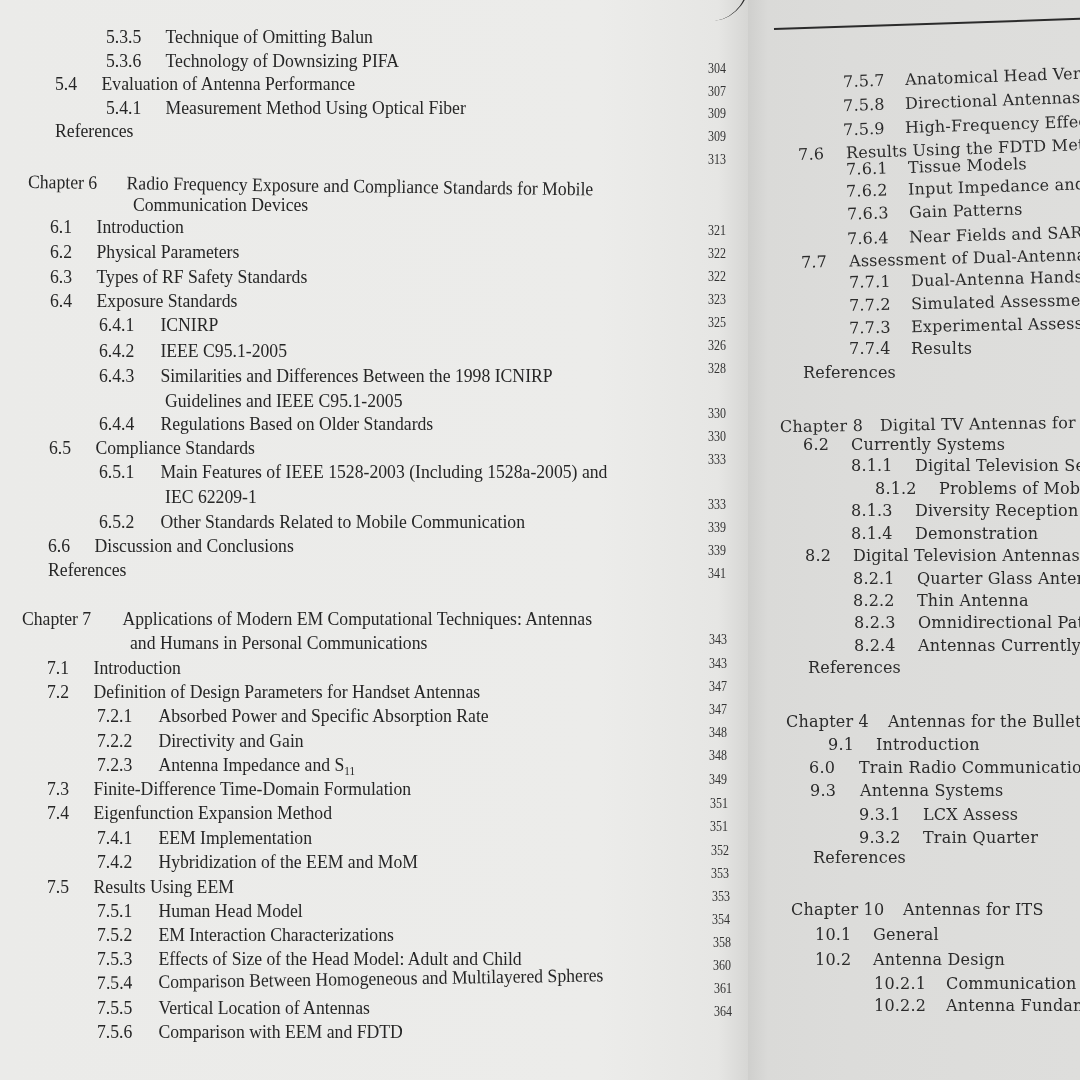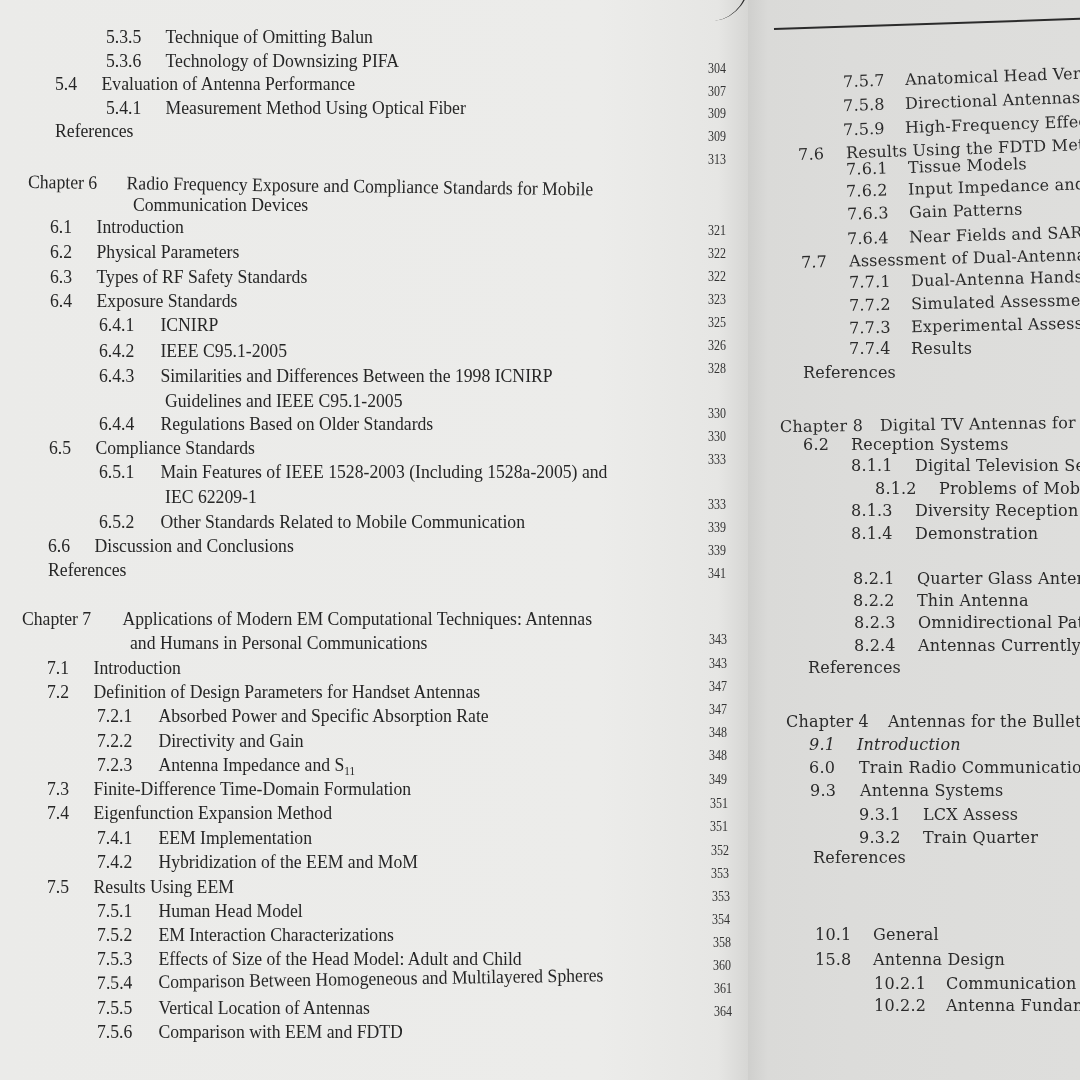--- a/index.html
+++ b/index.html
@@ -150,36 +150,38 @@
   <div class="line" style="left:847px; top:202px; transform: rotate(-1.6deg);"><span style="display:inline-block;width:62px">7.6.3</span><span>Gain Patterns</span></div>
   <div class="line" style="left:847px; top:226px; transform: rotate(-1.6deg);"><span style="display:inline-block;width:62px">7.6.4</span><span>Near Fields and SAR</span></div>
   <div class="line" style="left:801px; top:249px; transform: rotate(-1.5deg);"><span style="display:inline-block;width:48px">7.7</span><span>Assessment of Dual-Antenna</span></div>
   <div class="line" style="left:849px; top:270px; transform: rotate(-1.4deg);"><span style="display:inline-block;width:62px">7.7.1</span><span>Dual-Antenna Hands</span></div>
   <div class="line" style="left:849px; top:293px; transform: rotate(-1.3deg);"><span style="display:inline-block;width:62px">7.7.2</span><span>Simulated Assessmen</span></div>
   <div class="line" style="left:849px; top:316px; transform: rotate(-1.2deg);"><span style="display:inline-block;width:62px">7.7.3</span><span>Experimental Assess</span></div>
   <div class="line" style="left:849px; top:339px;"><span style="display:inline-block;width:62px">7.7.4</span><span>Results</span></div>
   <div class="line" style="left:803px; top:363px;"><span>References</span></div>
 
   <div class="line" style="left:780px; top:415px; transform: rotate(-0.8deg);"><span style="display:inline-block;width:100px">Chapter 8</span><span>Digital TV Antennas for</span></div>
-  <div class="line" style="left:803px; top:435px;"><span style="display:inline-block;width:48px">6.2</span><span>Reception Systems</span></div>
+  <div class="line" style="left:803px; top:435px;"><span style="display:inline-block;width:48px">6.2</span><span>Currently Systems</span></div>
   <div class="line" style="left:851px; top:456px;"><span style="display:inline-block;width:64px">8.1.1</span><span>Digital Television Se</span></div>
   <div class="line" style="left:851px; top:479px;margin-left:24px;"><span style="display:inline-block;width:64px">8.1.2</span><span>Problems of Mobile</span></div>
   <div class="line" style="left:851px; top:501px;"><span style="display:inline-block;width:64px">8.1.3</span><span>Diversity Reception</span></div>
   <div class="line" style="left:851px; top:524px;"><span style="display:inline-block;width:64px">8.1.4</span><span>Demonstration</span></div>
+  <div class="line" style="left:805px; top:546px;"><span style="display:inline-block;width:48px">8.2</span><span>Digital Television Antennas</span></div>
   <div class="line" style="left:853px; top:569px;"><span style="display:inline-block;width:64px">8.2.1</span><span>Quarter Glass Anten</span></div>
   <div class="line" style="left:853px; top:591px;"><span style="display:inline-block;width:64px">8.2.2</span><span>Thin Antenna</span></div>
   <div class="line" style="left:854px; top:613px;"><span style="display:inline-block;width:64px">8.2.3</span><span>Omnidirectional Pat</span></div>
   <div class="line" style="left:854px; top:636px;"><span style="display:inline-block;width:64px">8.2.4</span><span>Antennas Currently</span></div>
   <div class="line" style="left:808px; top:658px;"><span>References</span></div>
 
   <div class="line" style="left:786px; top:712px;"><span style="display:inline-block;width:102px">Chapter 4</span><span>Antennas for the Bullet</span></div>
-  <div class="line" style="left:809px; top:735px;font-style:italic;"><span style="display:inline-block;width:48px">9.1</span><span>Introduction</span></div>
+  <div class="line" style="left:828px; top:735px;"><span style="display:inline-block;width:48px">9.1</span><span>Introduction</span></div>
   <div class="line" style="left:809px; top:758px;"><span style="display:inline-block;width:50px">6.0</span><span>Train Radio Communicatio</span></div>
   <div class="line" style="left:810px; top:781px;"><span style="display:inline-block;width:50px">9.3</span><span>Antenna Systems</span></div>
   <div class="line" style="left:859px; top:805px;"><span style="display:inline-block;width:64px">9.3.1</span><span>LCX Assess</span></div>
   <div class="line" style="left:859px; top:828px;"><span style="display:inline-block;width:64px">9.3.2</span><span>Train Quarter</span></div>
   <div class="line" style="left:813px; top:848px;"><span>References</span></div>
 
+  <div class="line" style="left:791px; top:900px;"><span style="display:inline-block;width:112px">Chapter 10</span><span>Antennas for ITS</span></div>
   <div class="line" style="left:815px; top:925px;"><span style="display:inline-block;width:58px">10.1</span><span>General</span></div>
-  <div class="line" style="left:815px; top:950px;"><span style="display:inline-block;width:58px">15.8</span><span>Antenna Design</span></div>
+  <div class="line" style="left:815px; top:950px;"><span style="display:inline-block;width:58px">10.2</span><span>Antenna Design</span></div>
   <div class="line" style="left:874px; top:974px;"><span style="display:inline-block;width:72px">10.2.1</span><span>Communication</span></div>
   <div class="line" style="left:874px; top:996px;"><span style="display:inline-block;width:72px">10.2.2</span><span>Antenna Fundam</span></div>
 </div>
 
 </body></html>

